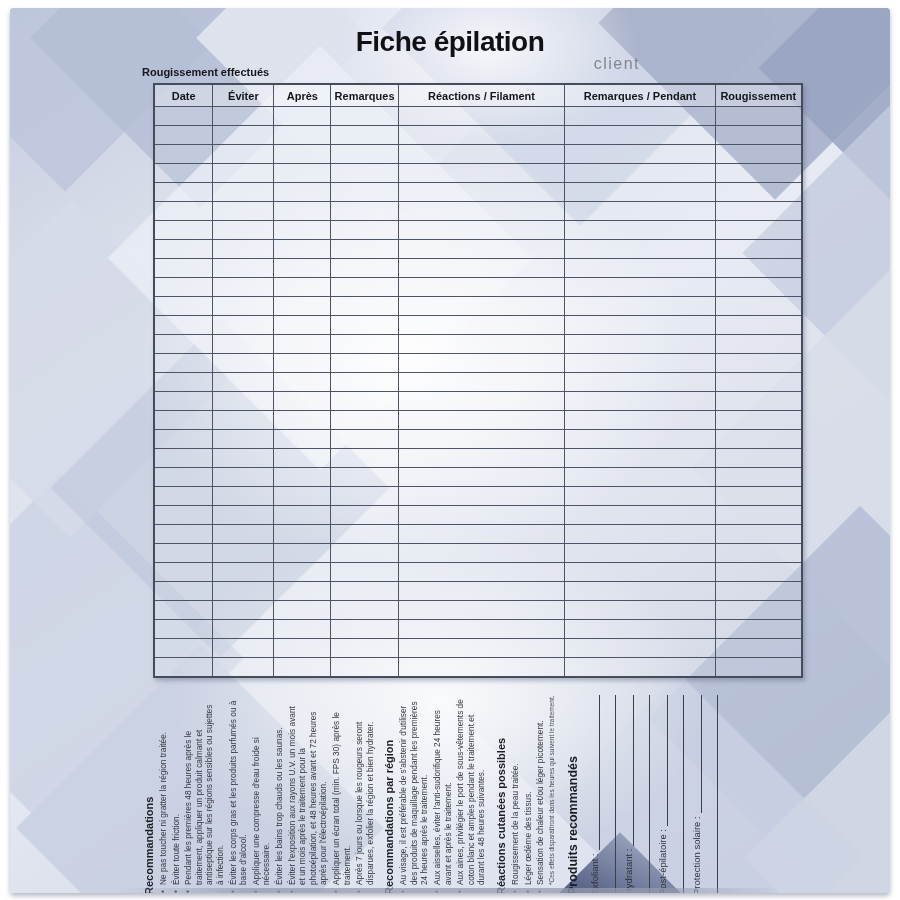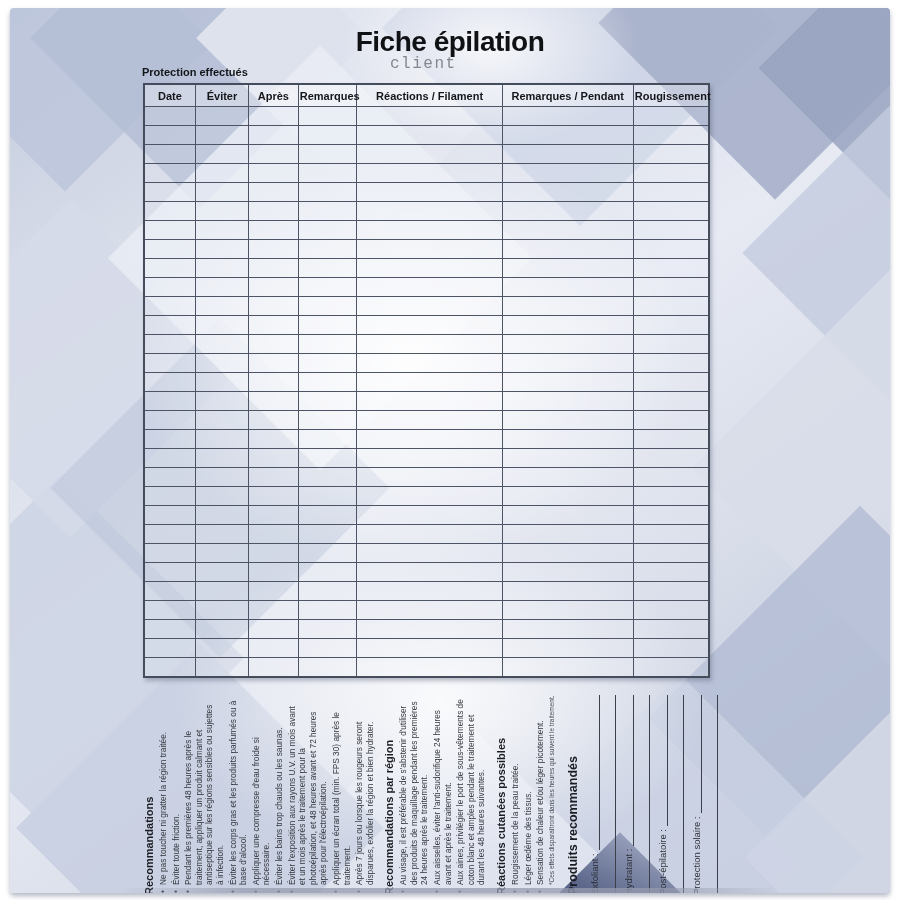--- a/index.html
+++ b/index.html
@@ -10,26 +10,26 @@
           background:linear-gradient(145deg,#c3cbdd 0%,#d9deea 22%,#e7eaf3 48%,#d6dbe8 72%,#b5bed4 100%);
           box-shadow:0 3px 5px rgba(120,128,150,.55); }
 
   
   .dm { position:absolute; transform:rotate(45deg); }
   .glow { position:absolute; pointer-events:none; }
 
   
   .title-wrap { position:absolute; left:230px; top:18px; width:420px; text-align:center; }
   .title { font-size:28px; font-weight:bold; color:#101114; letter-spacing:-0.5px; margin:0; }
-  .subtitle { width:250px; margin-left:150px; margin-top:-3px; text-align:left;
-              font-size:16px; color:#85878e; letter-spacing:1.5px;font-family:Liberation Mono, monospace; }
+  .subtitle { width:250px; margin-left:150px; margin-top:-3px; text-align:right;
+              font-size:16px; color:#85878e; letter-spacing:1.5px; }
   .table-label { position:absolute; left:132px; top:58px; font-size:11px; font-weight:bold; color:#15161a; }
 
   
-  table.tx { position:absolute; left:133px; top:75px; width:567px; height:583px;
+  table.tx { position:absolute; left:143px; top:75px; width:650px; height:583px;
              border-collapse:collapse; table-layout:fixed;
              border:2px solid #454c5c; box-shadow:2px 3px 4px rgba(90,100,125,.40); }
   table.tx th, table.tx td { border:1px solid #4d5465; }
   table.tx th { height:21px; font-size:11px; font-weight:bold; color:#15161a;
                 background:rgba(255,255,255,.32); padding:0 1px; }
   table.tx td { height:16px; background:rgba(255,255,255,.10); }
 
   
   .rot-wrap { position:absolute; left:133px; top:687px; width:627px; height:200px; }
   .rot-content { position:absolute; left:0; top:0; width:200px; height:627px;
@@ -77,21 +77,21 @@
     <div class="dm" style="left:555px; top:847px; width:110px; height:110px; background:linear-gradient(160deg,#97a0ba 0%,#5d688c 45%,#2f3a5e 100%);"></div>
 
     <div class="glow" style="left:110px; top:130px; width:580px; height:440px; background:radial-gradient(ellipse at center, rgba(255,255,255,.95) 0%, rgba(255,255,255,0) 68%);"></div>
     <div class="glow" style="left:160px; top:520px; width:540px; height:340px; background:radial-gradient(ellipse at center, rgba(255,255,255,.85) 0%, rgba(255,255,255,0) 70%);"></div>
     <div class="glow" style="left:330px; top:-60px; width:300px; height:200px; background:radial-gradient(ellipse at center, rgba(255,255,255,.8) 0%, rgba(255,255,255,0) 70%);"></div>
 
     <div class="title-wrap">
       <h1 class="title">Fiche épilation</h1>
       <div class="subtitle">client</div>
     </div>
-    <div class="table-label">Protection effectués</div>
+    <div class="table-label">Rougissement effectués</div>
 
     <table class="tx">
       <colgroup id="cols">
           <col style="width: 9.1%;">
           <col style="width: 9.4%;">
           <col style="width: 8.8%;">
           <col style="width: 10.4%;">
           <col style="width: 25.7%;">
           <col style="width: 23.2%;">
           <col style="width: 13.4%;">

